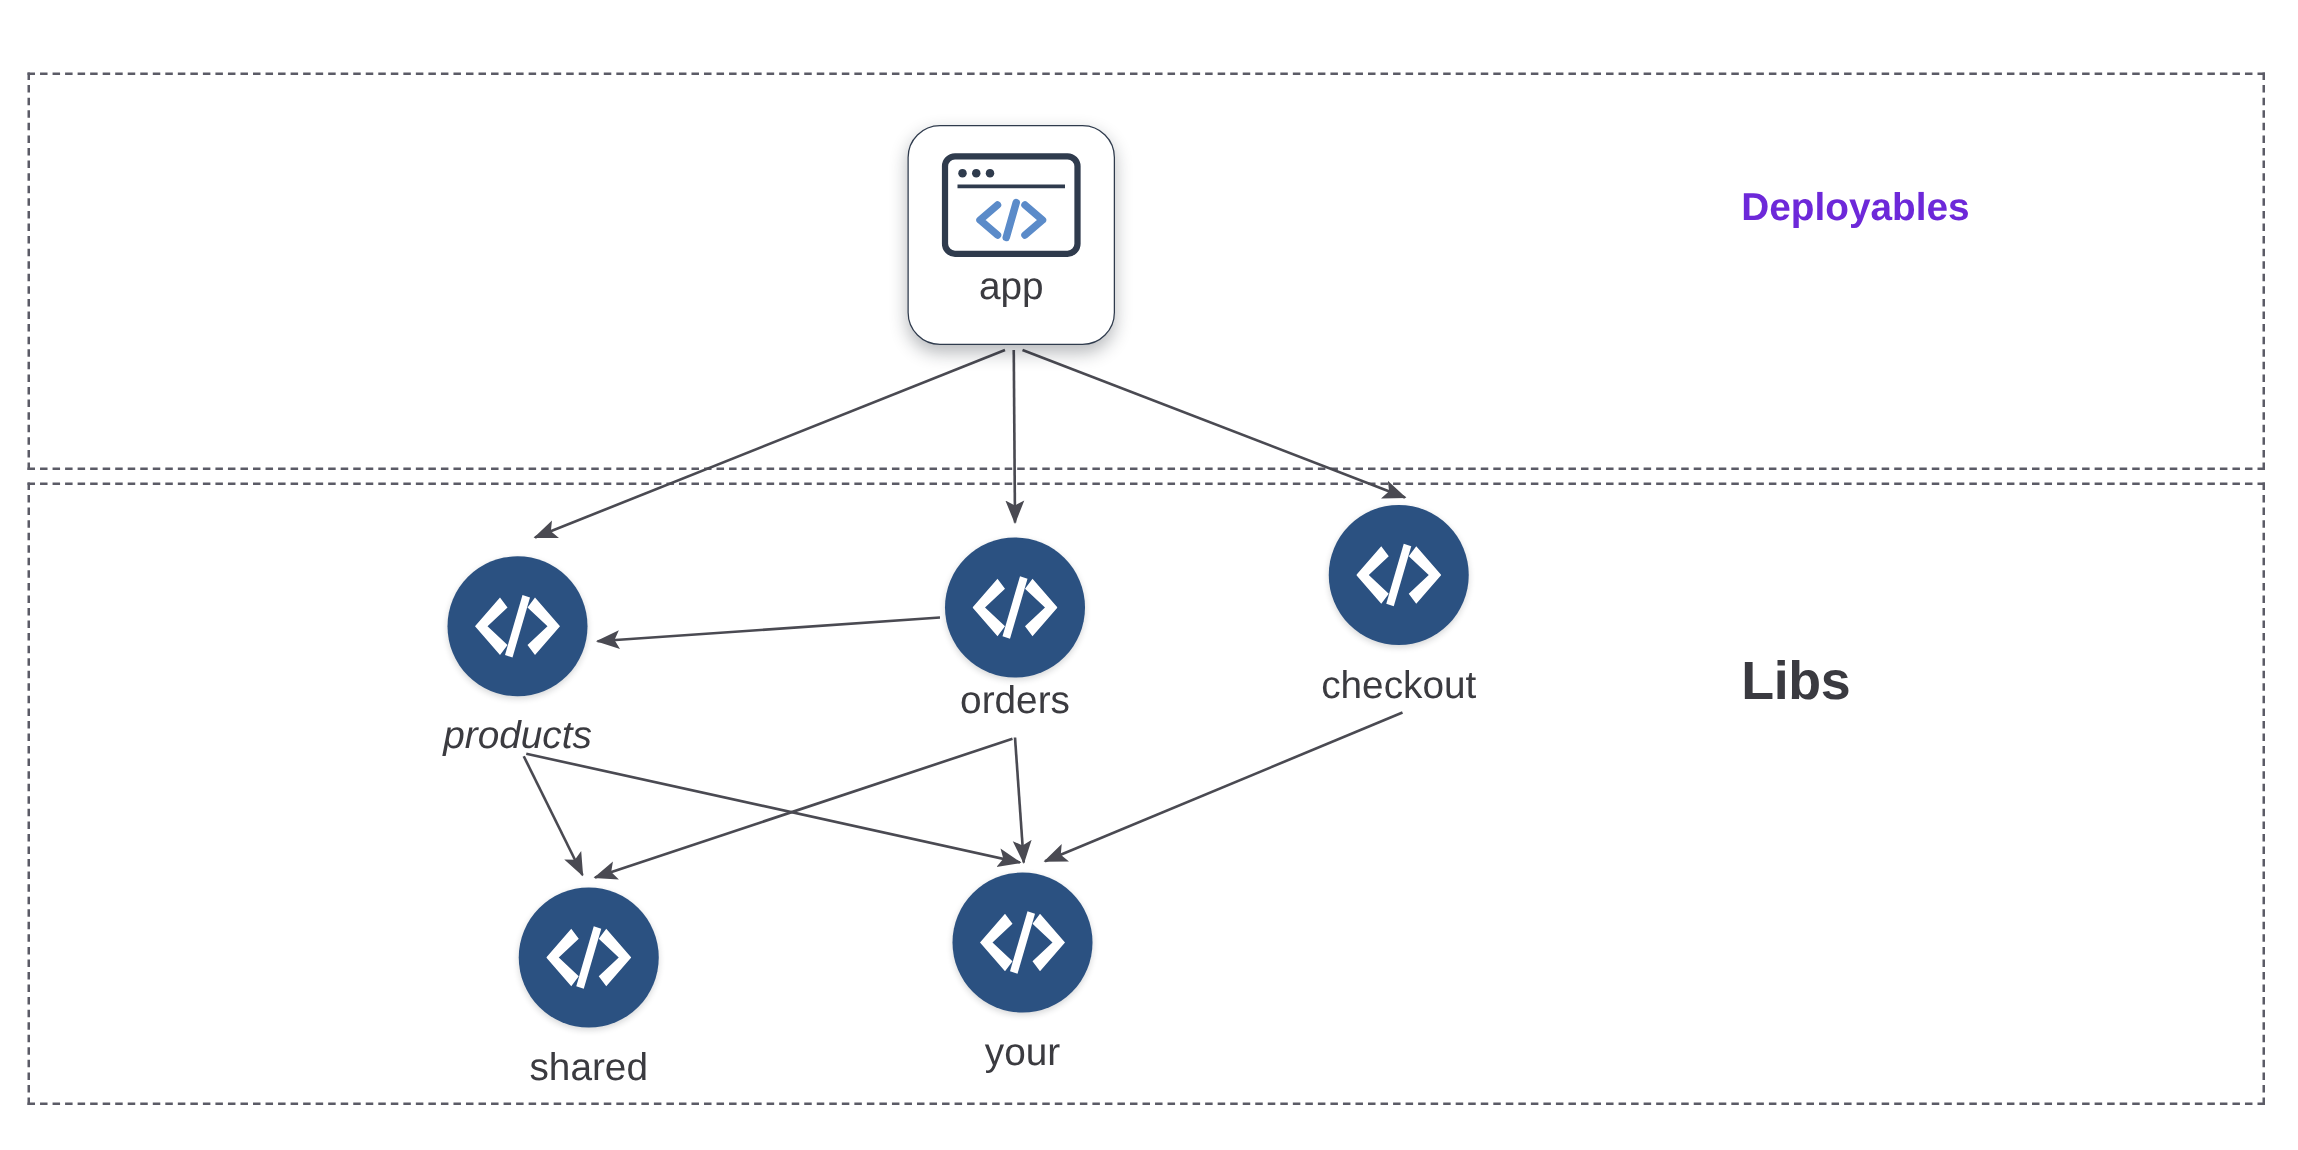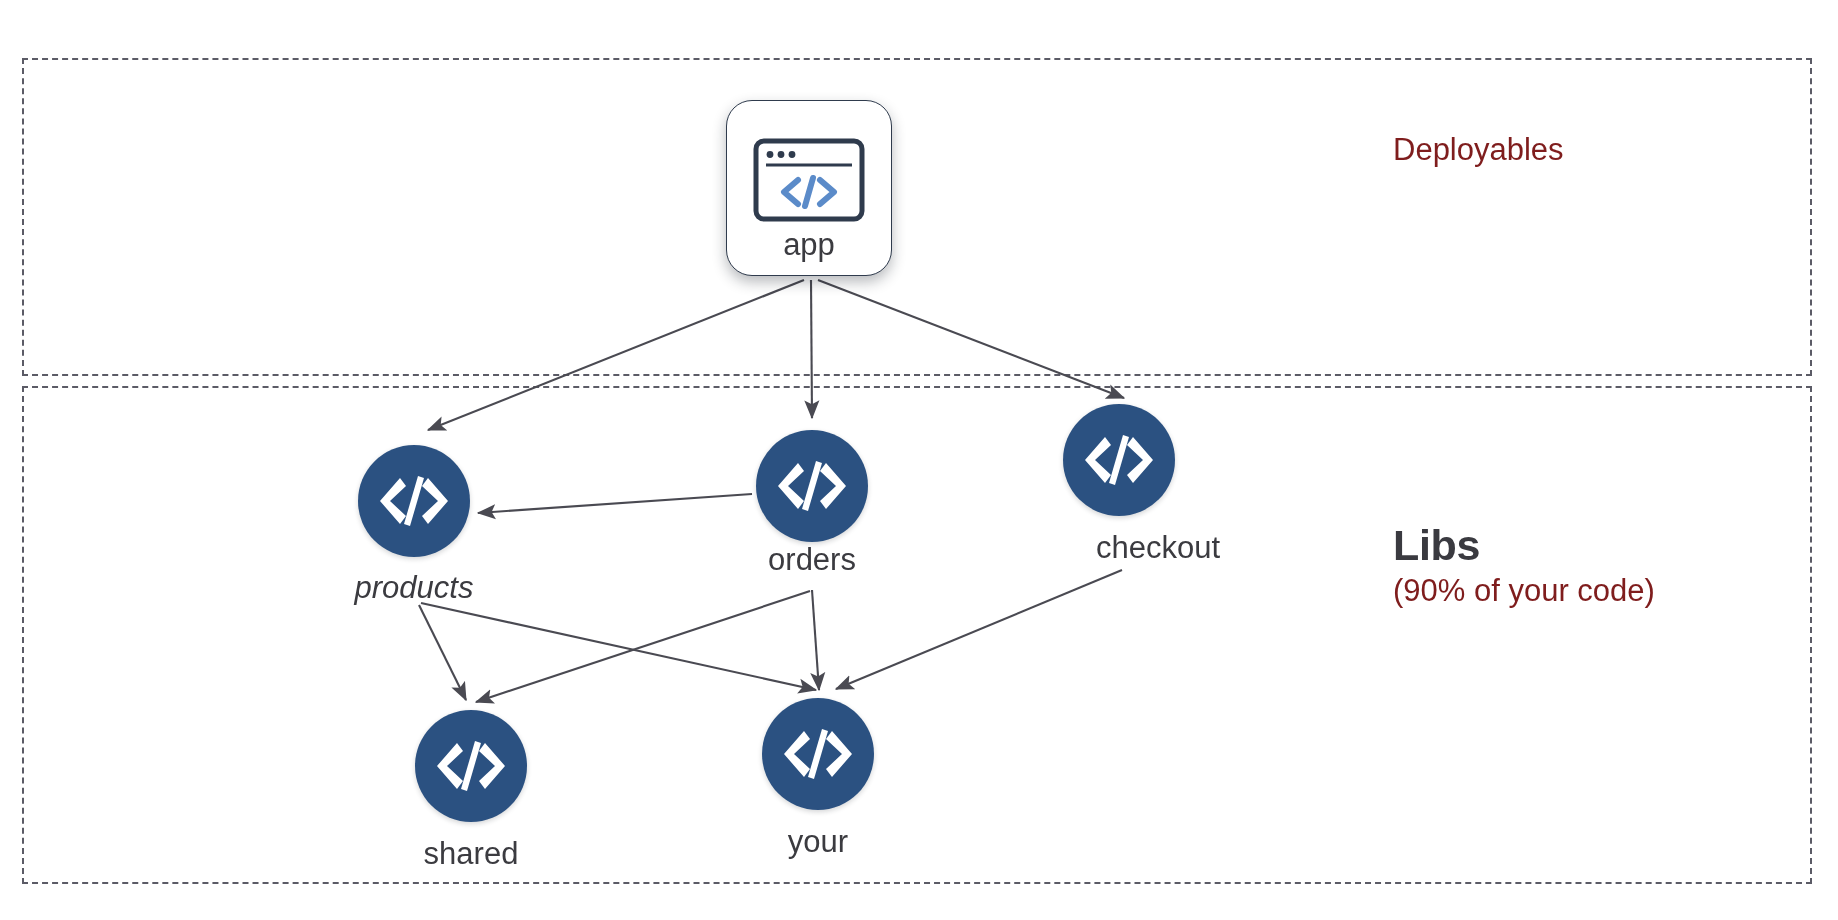--- a/index.html
+++ b/index.html
@@ -50,24 +50,24 @@
   }
   .zone-title {
     font-size: 43px;
     font-weight: bold;
     line-height: 1.06;
     letter-spacing: -0.3px;
     color: #3a3a40;
   }
   .zone-sub {
     font-size: 31px;
-    font-weight: normal;
+    font-weight: bold;
     line-height: 1.15;
-    color: #7f1d1d;
-    margin-top: 4px;
+    color: #6d28d9;
+    margin-top: 20px;
   }
   #legend-apps { left: 1393px; top: 128px; }
   #legend-libs { left: 1393px; top: 523px; }
 
   
   #edges {
     position: absolute;
     left: 0;
     top: 0;
     width: 1838px;
@@ -83,21 +83,21 @@
     border-radius: 26px;
     background: #ffffff;
     border: 1.6px solid #2f3b4d;
     box-shadow: 0 6px 14px rgba(20,25,35,0.30);
     display: flex;
     flex-direction: column;
     align-items: center;
     justify-content: flex-start;
     box-sizing: border-box;
   }
-  #node-app { left: 726px; top: 100px; justify-content: center; }
+  #node-app { left: 726px; top: 100px; }
   .app-glyph {
     margin-top: 21px;
     width: 112px;
     height: 84px;
   }
   .app-label {
     margin-top: 7px;
     font-size: 31px;
     color: #3b3b40;
     line-height: 1;
@@ -130,42 +130,41 @@
   }
 
   
   #node-products .lib-circle { left: 358px; top: 445px; width: 112px; height: 112px; }
   #node-products .lib-label  { left: 288px; top: 572px; width: 252px; font-style: italic; }
 
   #node-orders   .lib-circle { left: 756px; top: 430px; width: 112px; height: 112px; }
   #node-orders   .lib-label  { left: 686px; top: 544px; width: 252px; }
 
   #node-checkout .lib-circle { left: 1063px; top: 404px; width: 112px; height: 112px; }
-  #node-checkout .lib-label  { left: 968px; top: 532px; width: 252px; text-align: right; }
+  #node-checkout .lib-label  { left: 993px; top: 532px; width: 252px; }
 
   #node-shared   .lib-circle { left: 415px; top: 710px; width: 112px; height: 112px; }
   #node-shared   .lib-label  { left: 345px; top: 838px; width: 252px; }
 
   #node-core     .lib-circle { left: 762px; top: 698px; width: 112px; height: 112px; }
   #node-core     .lib-label  { left: 692px; top: 826px; width: 252px; }
 </style>
 </head>
 <body>
 
 <div id="stage">
 
   <div class="zone" id="zone-apps"></div>
   <div class="zone" id="zone-libs"></div>
 
   <div class="zone-legend" id="legend-apps">
     <div class="zone-sub">Deployables</div>
   </div>
   <div class="zone-legend" id="legend-libs">
     <div class="zone-title">Libs</div>
-    <div class="zone-sub">(90% of your code)</div>
   </div>
 
   <svg id="edges" viewBox="0 0 1838 920" width="1838" height="920" xmlns="http://www.w3.org/2000/svg">
     <defs>
       <marker id="arrowhead" markerWidth="9" markerHeight="8" refX="8.4" refY="4" orient="auto" markerUnits="strokeWidth">
         <path d="M0,0.4 L9,4 L0,7.6 L1.9,4 Z" fill="#4a4a52"></path>
       </marker>
     </defs>
     <g stroke="#4a4a52" stroke-width="2.1" fill="none" marker-end="url(#arrowhead)">
 

